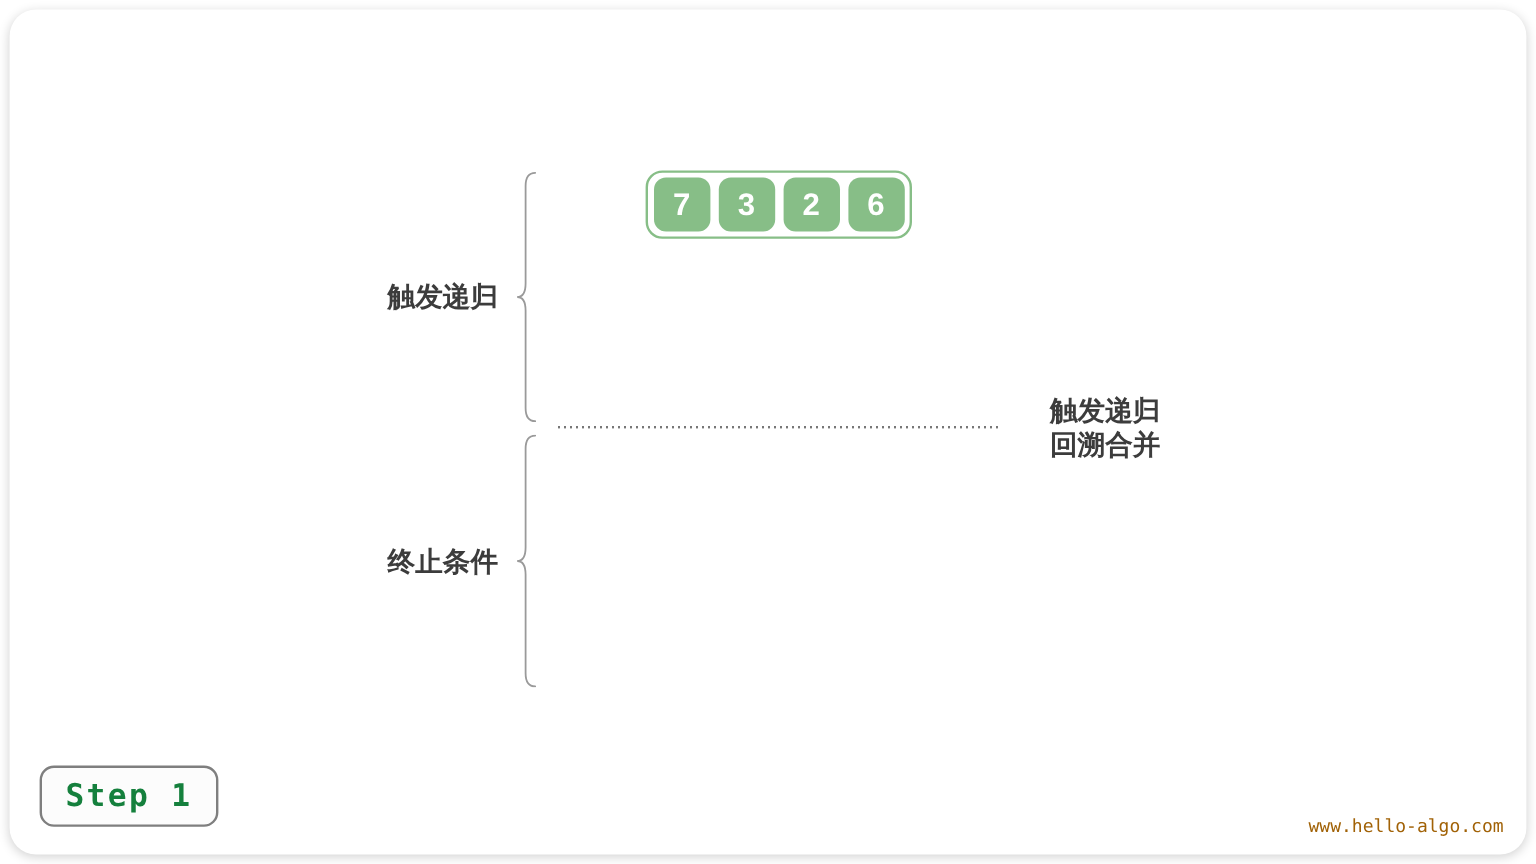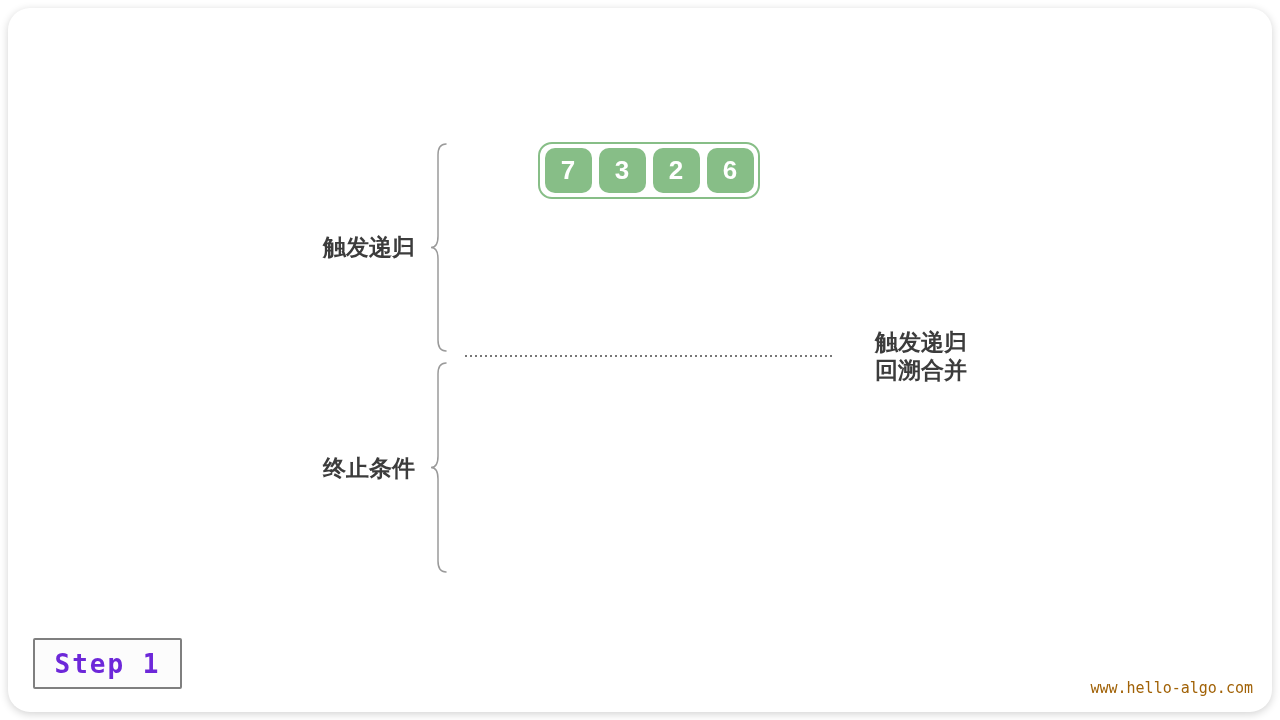--- a/index.html
+++ b/index.html
@@ -100,29 +100,29 @@
   }
   
   .step-badge {
     position: absolute;
     left: 25px;
     top: 630px;
     width: 149px;
     height: 51px;
     box-sizing: border-box;
     border: 2px solid #7F7F7F;
-    border-radius: 2px;
+    border-radius: 12px;
     background: #FCFCFC;
     display: flex;
     align-items: center;
     justify-content: center;
     font-family: "DejaVu Sans Mono", "Liberation Mono", monospace;
     font-size: 26px;
     font-weight: bold;
-    color: #6d28d9;
+    color: #15803d;
     letter-spacing: 2px;
   }
   
   .watermark {
     position: absolute;
     right: 19px;
     bottom: 15px;
     font-family: "DejaVu Sans Mono", "Liberation Mono", monospace;
     font-size: 15px;
     color: #a16207;

